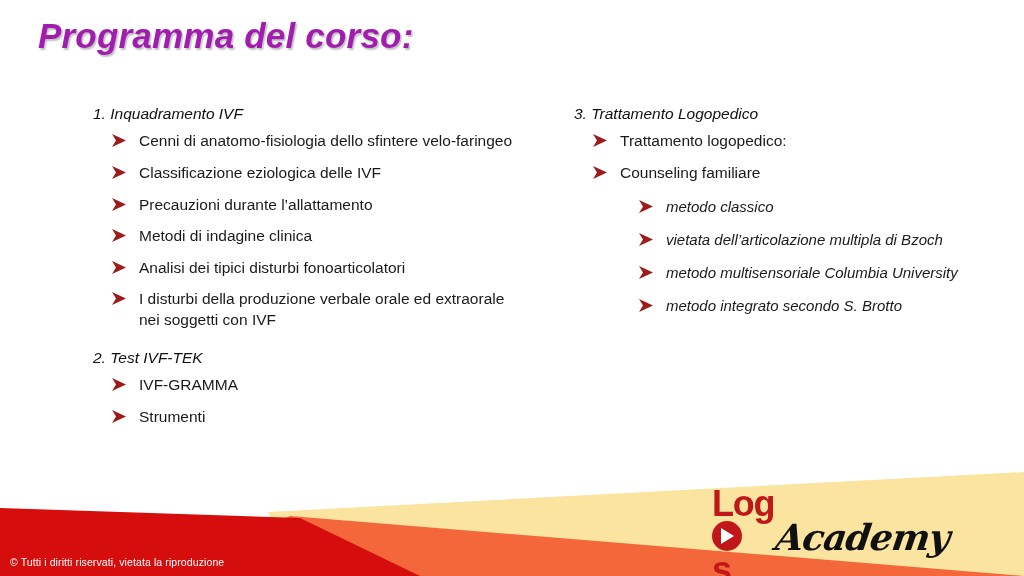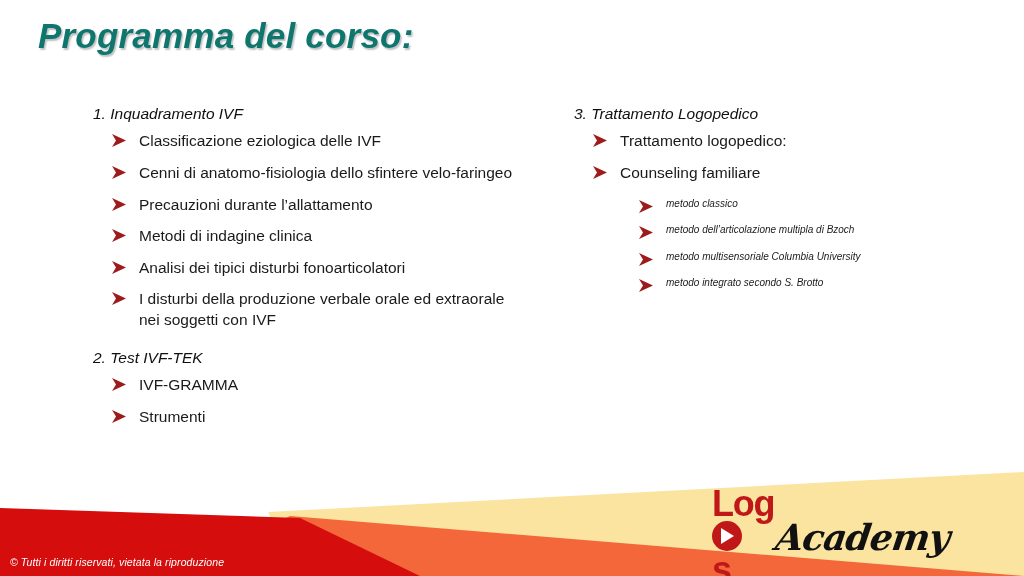--- a/index.html
+++ b/index.html
@@ -19,21 +19,21 @@
 
   
   #slide-title {
     position: absolute;
     left: 38px;
     top: 16px;
     font-size: 35px;
     font-style: italic;
     font-weight: bold;
     letter-spacing: 0.2px;
-    color: #0f766e;
+    color: #a21caf;
     text-shadow: 1.5px 1.5px 1.6px rgba(140,140,140,0.55);
     white-space: nowrap;
   }
 
   
   .column {
     position: absolute;
     top: 104px;
   }
   #column-left  { left: 93px;  width: 432px; }
@@ -80,21 +80,21 @@
   
   ul.sub-bullets {
     list-style: none;
     margin: 13px 0 0 0;
     padding: 0;
   }
   ul.sub-bullets > li {
     position: relative;
     padding-left: 92px;
     margin-bottom: 13px;
-    font-size: 10px;
+    font-size: 15px;
     font-style: italic;
     line-height: 1.35;
     color: #1a1a1a;
   }
   ul.sub-bullets > li:last-child { margin-bottom: 0; }
   ul.sub-bullets > li .bullet-arrow { left: 64px; }
 
   .spacer-section { height: 17px; }
 
   
@@ -109,21 +109,20 @@
 
   
   #copyright {
     position: absolute;
     left: 10px;
     top: 556px;
     font-size: 10.5px;
     color: #ffffff;
     letter-spacing: 0.1px;
     white-space: nowrap;
-    font-style: italic;
   }
 
   
   #logo {
     position: absolute;
     left: 712px;
     top: 508px;
     height: 58px;
     display: flex;
     align-items: center;
@@ -182,29 +181,29 @@
 
     <div class="section">
       <div class="section-heading">1. Inquadramento IVF</div>
       <ul class="bullets">
         <li>
           <span class="bullet-arrow">
             <svg width="17" height="15" viewBox="0 0 17 15">
                 <path d="M1 1 L15 7.5 L1 14 L5 7.5 Z" fill="#9E1B1B"></path>
               </svg>
           </span>
+          <span>Cenni di anatomo-fisiologia dello sfintere velo-faringeo</span>
+        </li>
+        <li>
+          <span class="bullet-arrow">
+            <svg width="17" height="15" viewBox="0 0 17 15">
+                <path d="M1 1 L15 7.5 L1 14 L5 7.5 Z" fill="#9E1B1B"></path>
+              </svg>
+          </span>
           <span>Classificazione eziologica delle IVF</span>
-        </li>
-        <li>
-          <span class="bullet-arrow">
-            <svg width="17" height="15" viewBox="0 0 17 15">
-                <path d="M1 1 L15 7.5 L1 14 L5 7.5 Z" fill="#9E1B1B"></path>
-              </svg>
-          </span>
-          <span>Cenni di anatomo-fisiologia dello sfintere velo-faringeo</span>
         </li>
         <li>
           <span class="bullet-arrow">
             <svg width="17" height="15" viewBox="0 0 17 15">
                 <path d="M1 1 L15 7.5 L1 14 L5 7.5 Z" fill="#9E1B1B"></path>
               </svg>
           </span>
           <span>Precauzioni durante l’allattamento</span>
         </li>
         <li>
@@ -290,21 +289,21 @@
               </svg>
           </span>
           <span>metodo classico</span>
         </li>
         <li>
           <span class="bullet-arrow">
             <svg width="17" height="15" viewBox="0 0 17 15">
                 <path d="M1 1 L15 7.5 L1 14 L5 7.5 Z" fill="#9E1B1B"></path>
               </svg>
           </span>
-          <span>metodo dell’articolazione multipla di Bzoch</span>
+          <span>vietata dell’articolazione multipla di Bzoch</span>
         </li>
         <li>
           <span class="bullet-arrow">
             <svg width="17" height="15" viewBox="0 0 17 15">
                 <path d="M1 1 L15 7.5 L1 14 L5 7.5 Z" fill="#9E1B1B"></path>
               </svg>
           </span>
           <span>metodo multisensoriale Columbia University</span>
         </li>
         <li>

